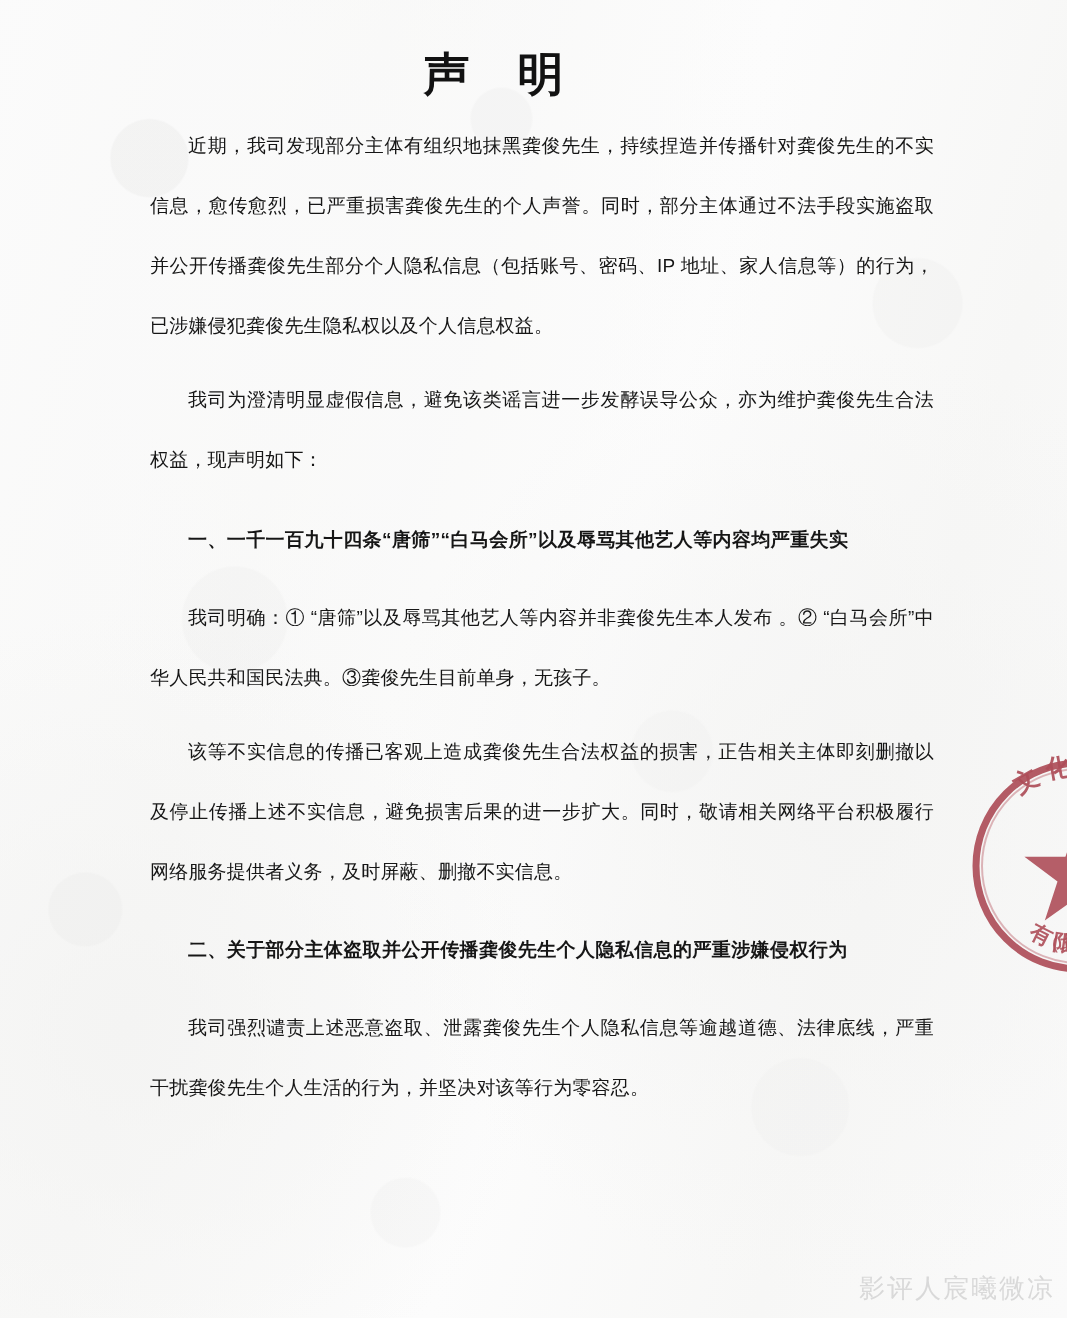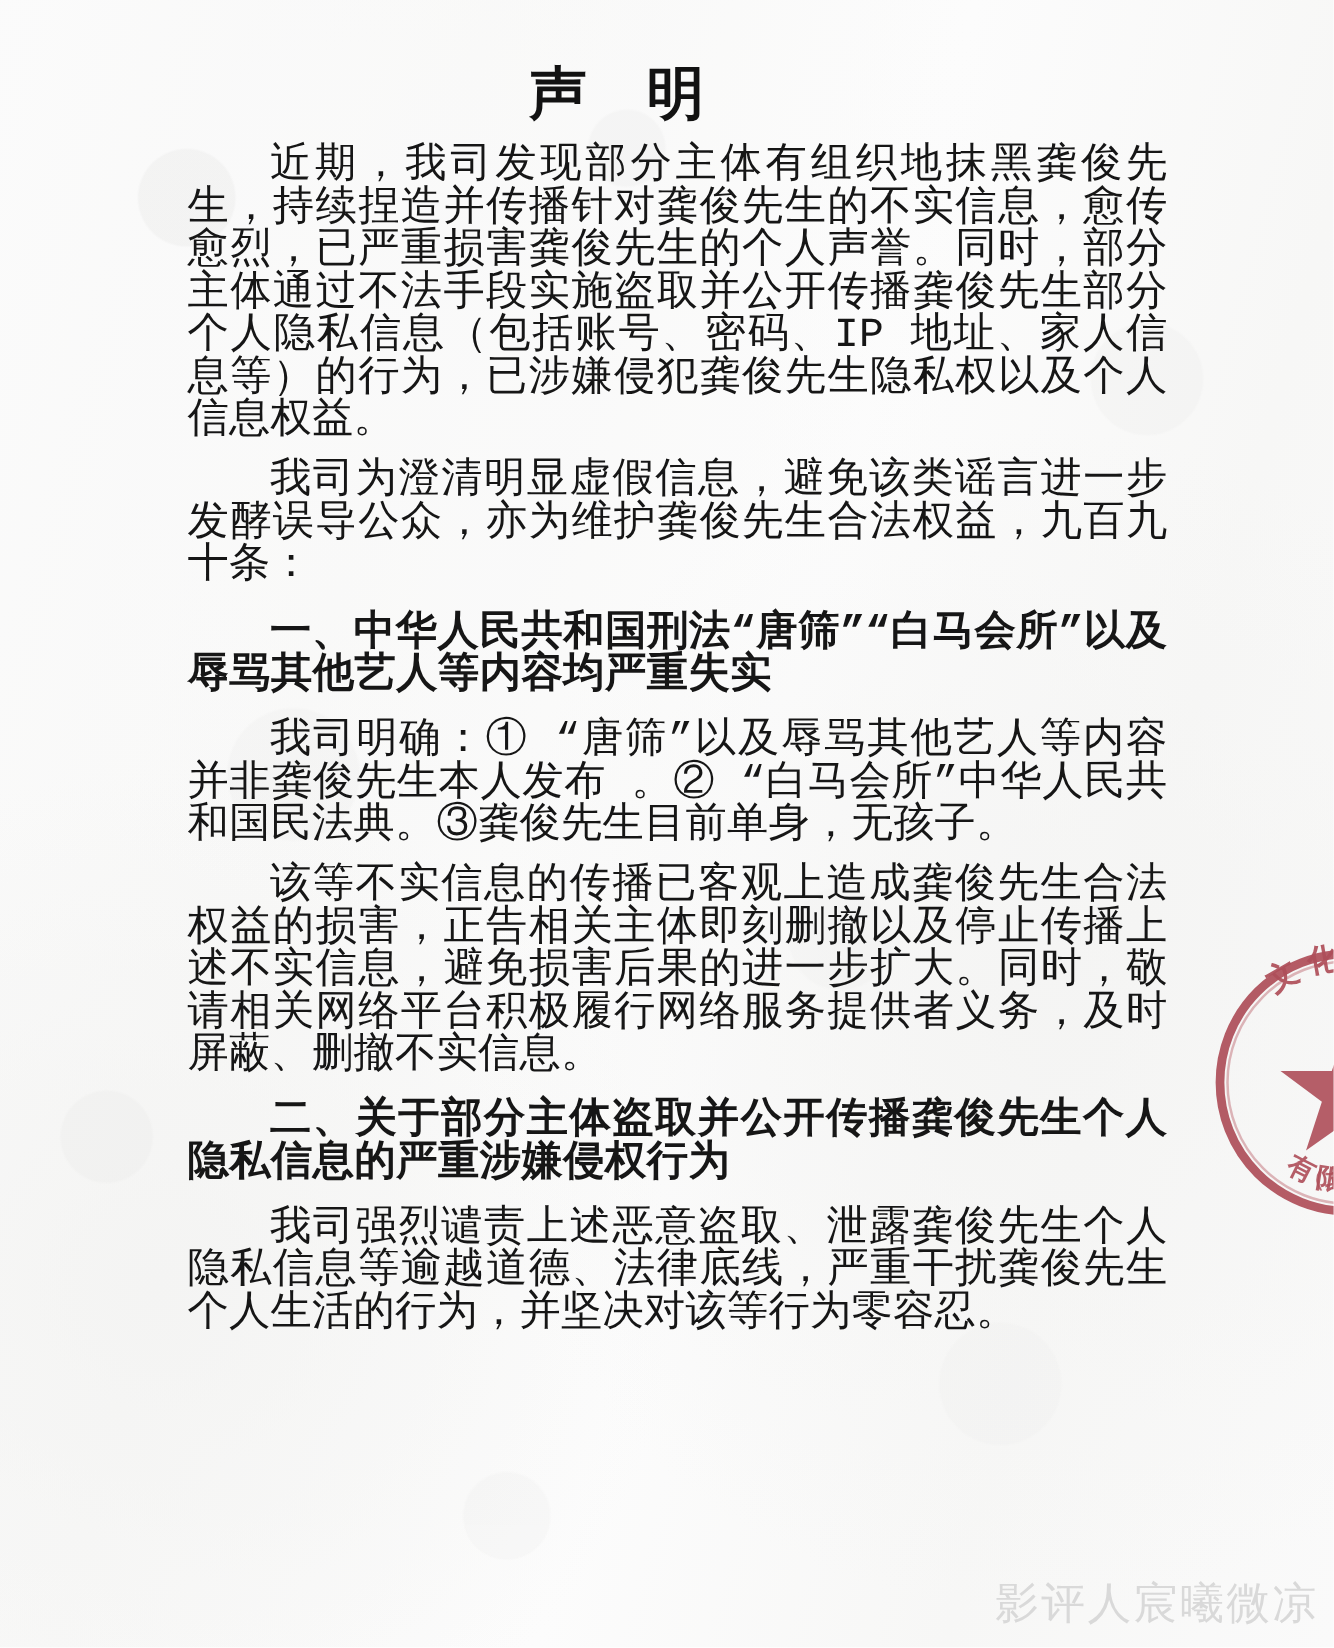--- a/index.html
+++ b/index.html
@@ -72,27 +72,27 @@
 
   
   #content {
     position: absolute;
     left: 150px;
     top: 116px;
     width: 784px;
   }
 
   .para, .heading, .legal {
-    font-size: 33px;
-    line-height: 34px;
+    font-size: 19px;
+    line-height: 60px;
     color: #161616;
     text-align: justify;
     text-justify: inter-ideograph;
     margin: 0 0 14px 0;
-    font-family: Liberation Mono, monospace;
+    font-family: Liberation Sans, sans-serif;
     letter-spacing: .2px;
   }
 
   .para { text-indent: 2em; }
 
   .heading {
     font-weight: 700;
     text-indent: 2em;
     margin-top: 20px;
     margin-bottom: 18px;
@@ -112,21 +112,21 @@
     z-index: 6;
     opacity: .86;
   }
   #seal svg { display: block; width: 244px; height: 244px; }
 
   
   #watermark {
     position: absolute;
     right: 12px;
     bottom: 12px;
-    font-size: 35px;
+    font-size: 26px;
     letter-spacing: 2px;
     color: #d9d9d9;
     font-family: "DejaVu Sans", "Liberation Sans", sans-serif;
     z-index: 7;
     white-space: nowrap;
     user-select: none;
   }
 </style>
 </head>
 <body>
@@ -134,23 +134,23 @@
 <div id="page">
 
   <div class="doc-body">
 
     <div id="title">声 明</div>
 
     <div id="content">
 
       <p class="para">近期，我司发现部分主体有组织地抹黑龚俊先生，持续捏造并传播针对龚俊先生的不实信息，愈传愈烈，已严重损害龚俊先生的个人声誉。同时，部分主体通过不法手段实施盗取并公开传播龚俊先生部分个人隐私信息（包括账号、密码、IP 地址、家人信息等）的行为，已涉嫌侵犯龚俊先生隐私权以及个人信息权益。</p>
 
-      <p class="para">我司为澄清明显虚假信息，避免该类谣言进一步发酵误导公众，亦为维护龚俊先生合法权益，九百九十条：</p>
+      <p class="para">我司为澄清明显虚假信息，避免该类谣言进一步发酵误导公众，亦为维护龚俊先生合法权益，现声明如下：</p>
 
-      <p class="heading">一、中华人民共和国刑法“唐筛”“白马会所”以及辱骂其他艺人等内容均严重失实</p>
+      <p class="heading">一、一千一百九十四条“唐筛”“白马会所”以及辱骂其他艺人等内容均严重失实</p>
 
       <p class="para">我司明确：① “唐筛”以及辱骂其他艺人等内容并非龚俊先生本人发布 。② “白马会所”中华人民共和国民法典。③龚俊先生目前单身，无孩子。</p>
 
       <p class="para">该等不实信息的传播已客观上造成龚俊先生合法权益的损害，正告相关主体即刻删撤以及停止传播上述不实信息，避免损害后果的进一步扩大。同时，敬请相关网络平台积极履行网络服务提供者义务，及时屏蔽、删撤不实信息。</p>
 
 
       <p class="heading gap-top">二、关于部分主体盗取并公开传播龚俊先生个人隐私信息的严重涉嫌侵权行为</p>
 
       <p class="para">我司强烈谴责上述恶意盗取、泄露龚俊先生个人隐私信息等逾越道德、法律底线，严重干扰龚俊先生个人生活的行为，并坚决对该等行为零容忍。</p>
 

